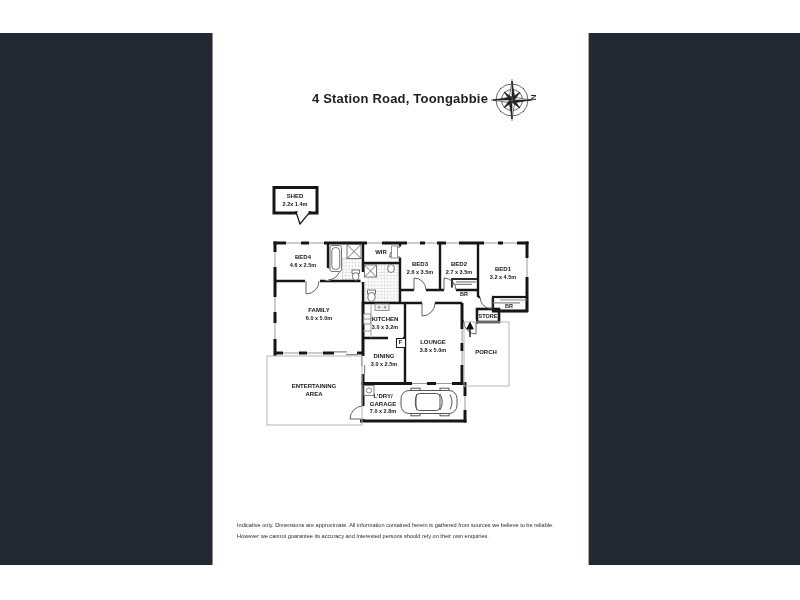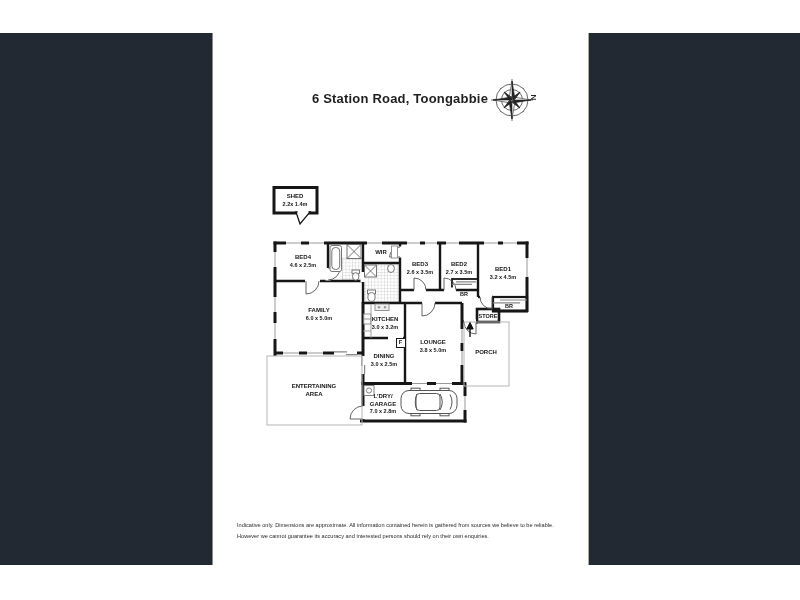--- a/index.html
+++ b/index.html
@@ -24,21 +24,21 @@
               color:#2b2b2b;line-height:11px;}
 </style>
 </head>
 <body>
 
 <div class="page">
 
   <div class="panel left"></div>
   <div class="panel right"></div>
 
-  <div class="title">6 Station Road, Toongabbie</div>
+  <div class="title">4 Station Road, Toongabbie</div>
 
   <svg class="plan-svg" style="left:489px;top:77px" width="46" height="46" viewBox="-23 -23 46 46">
     <g stroke="#333" stroke-width="0.7">
       <line x1="-21" y1="0" x2="21" y2="0"></line>
         <line x1="0" y1="-21" x2="0" y2="21"></line>
       <line x1="-12" y1="-12" x2="12" y2="12"></line>
         <line x1="-12" y1="12" x2="12" y2="-12"></line>
     </g>
     <circle r="16" fill="#fff" stroke="#444" stroke-width="0.8"></circle>
     <circle r="10.5" fill="none" stroke="#444" stroke-width="0.8"></circle>

